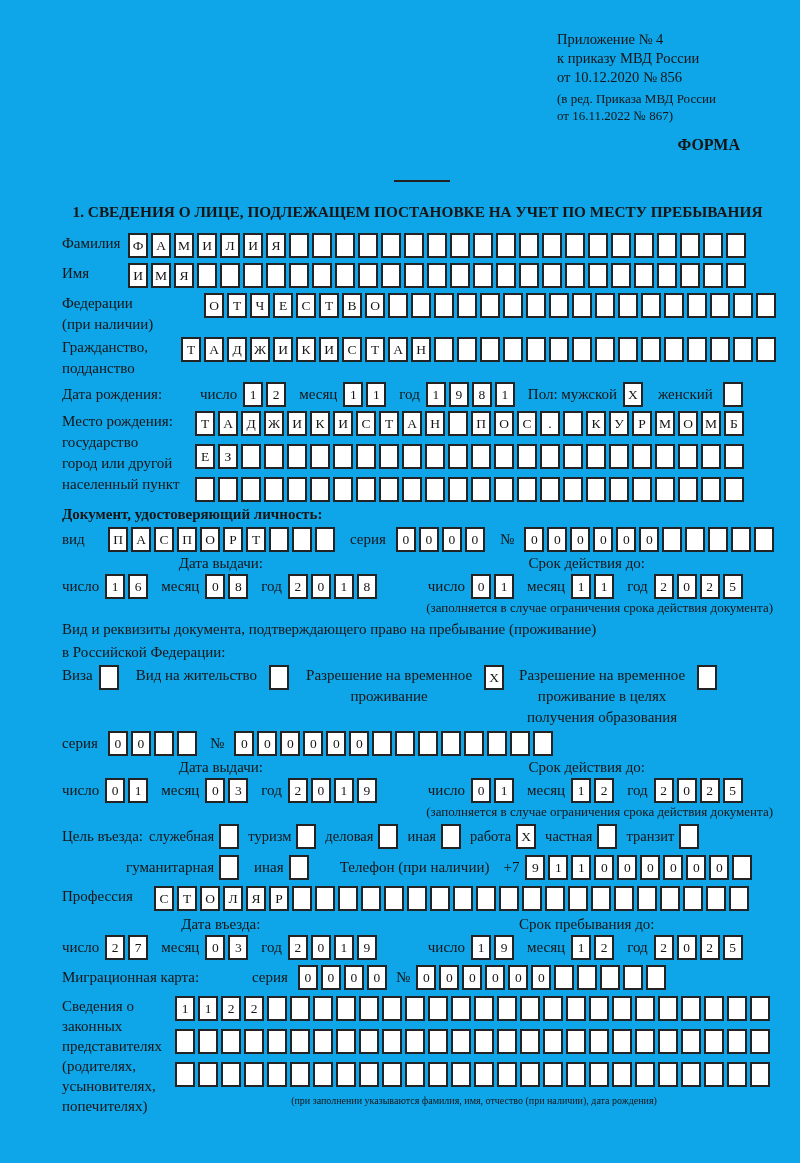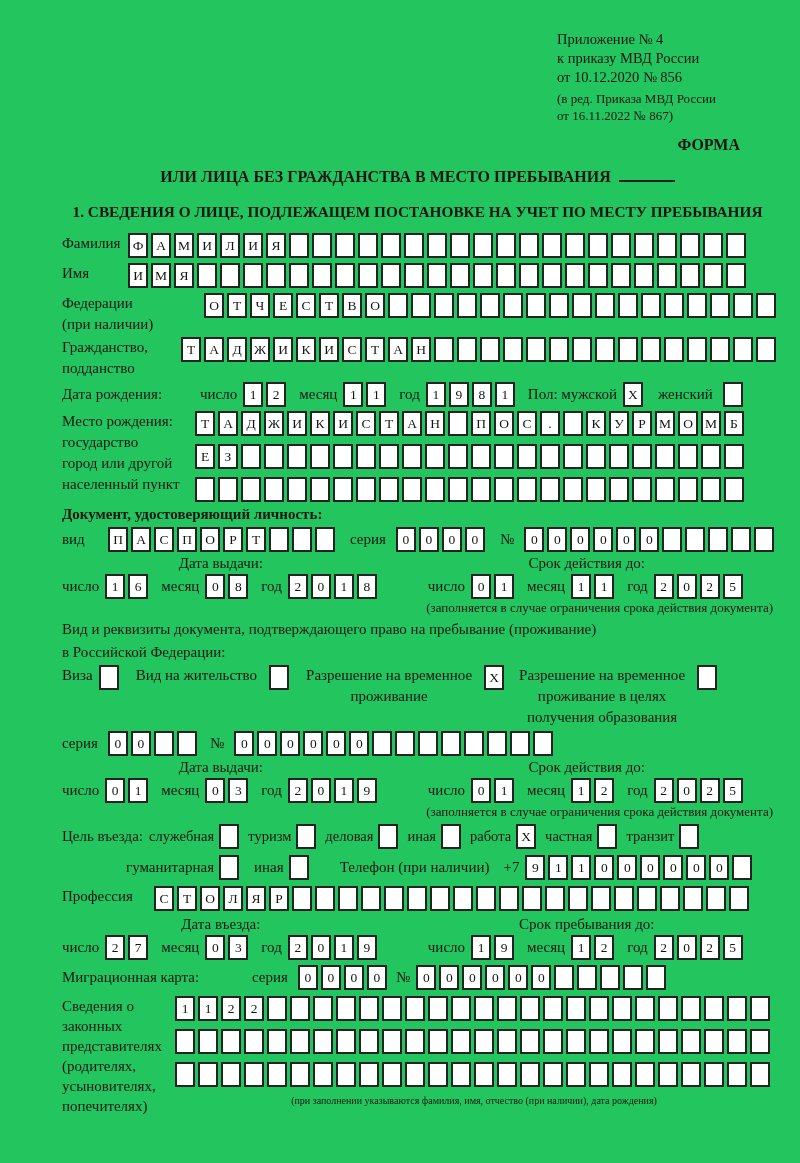--- a/index.html
+++ b/index.html
@@ -1,18 +1,18 @@
 <!DOCTYPE html>
 <html><head>
 <meta charset="utf-8">
 <style>
   html,body{margin:0;padding:0;background:#ffffff;}
   .page{
     width:800px;height:1163px;box-sizing:border-box;position:relative;
-    background:#22c55e;color:#151515;overflow:hidden;
+    background:#0ea5e9;color:#151515;overflow:hidden;
     font-family:"Liberation Serif","DejaVu Serif",serif;
     padding:30px 27px 0 62px;font-size:15px;
   }
   .annex{margin-left:495px;line-height:19px;font-size:14.5px;}
   .annex-note{margin-left:495px;margin-top:3px;line-height:17px;font-size:13px;}
   .forma{text-align:right;padding-right:33px;font-weight:bold;font-size:16px;margin-top:12px;}
   .title{text-align:center;font-weight:bold;font-size:16px;line-height:21px;margin-top:12px;}
   .uline{display:inline-block;width:56px;height:13px;border-bottom:2px solid #222;margin-left:8px;}
   .sec1{text-align:center;font-weight:bold;font-size:15.3px;margin-top:16px;white-space:nowrap;}
   .frow{display:flex;align-items:flex-start;}
@@ -57,21 +57,21 @@
     <div>от 10.12.2020 № 856</div>
   </div>
   <div class="annex-note">
     <div>(в ред. Приказа МВД России</div>
     <div>от 16.11.2022 № 867)</div>
   </div>
 
   <div class="forma">ФОРМА</div>
 
   <div class="title">
-    <div><span>ИЛИ ЛИЦА БЕЗ ГРАЖДАНСТВА В МЕСТО ПРЕБЫВАНИЯ</span><span class="uline"></span></div>
+    <div><span class="uline"></span></div>
   </div>
 
   <div class="sec1">1. СВЕДЕНИЯ О ЛИЦЕ, ПОДЛЕЖАЩЕМ ПОСТАНОВКЕ НА УЧЕТ ПО МЕСТУ ПРЕБЫВАНИЯ</div>
 
   <div class="frow mt12">
     <div class="flabel w-sur">Фамилия</div>
     <div class="cells">
         <span class="cell">Ф</span>
         <span class="cell">А</span>
         <span class="cell">М</span>

